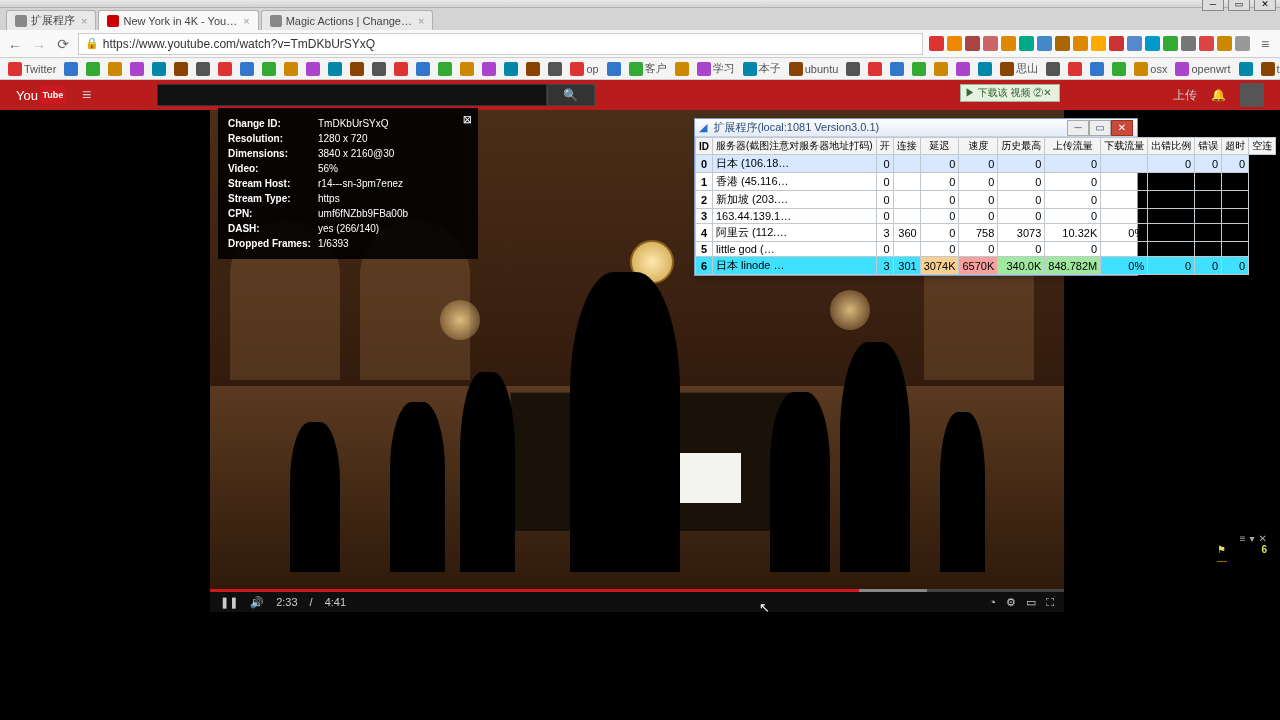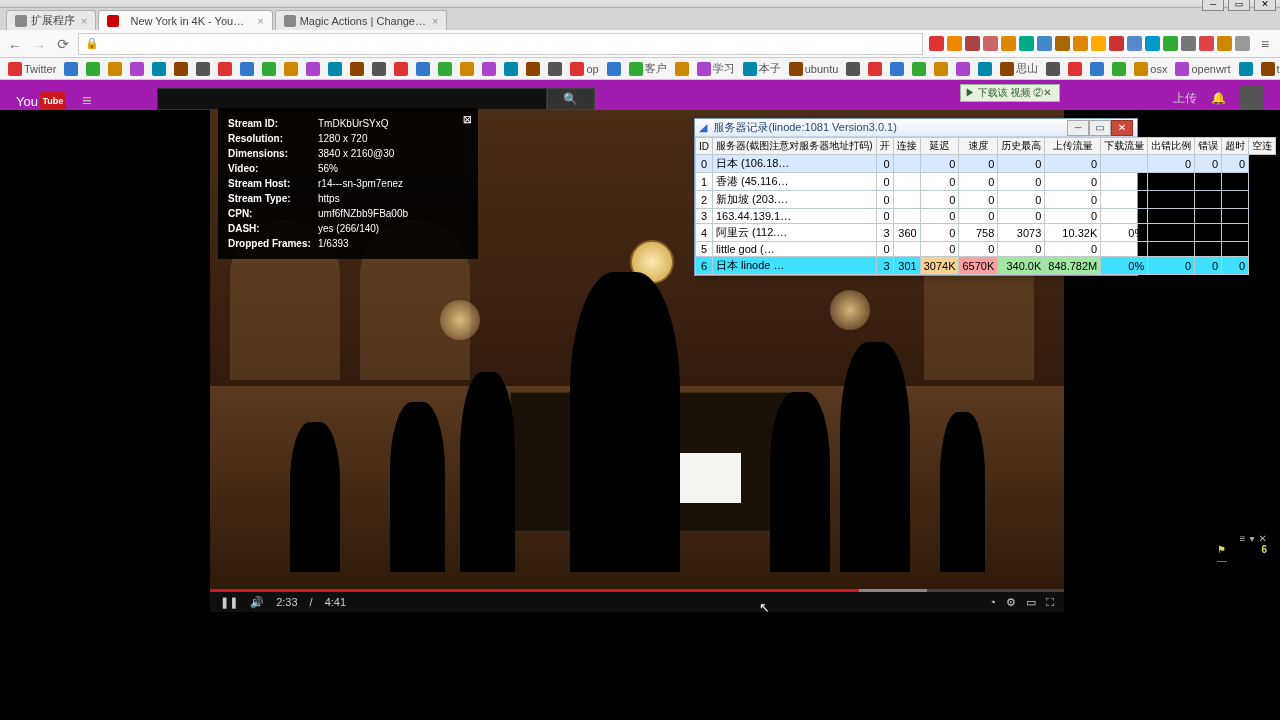--- a/index.html
+++ b/index.html
@@ -4,36 +4,36 @@
 <style>
 * { margin:0; padding:0; box-sizing:border-box; font-family:Arial,"Microsoft YaHei",sans-serif; }
 body { background:#000; width:1280px; height:720px; overflow:hidden; position:relative; }
 
 
 .chrome { background:#f2f2f2; }
 .titlebar { height:8px; background:linear-gradient(#e8e8e8,#d4d4d4); border-bottom:1px solid #b0b0b0; display:flex; justify-content:flex-end; align-items:center; padding:0 4px; gap:4px; }
 .winbtn { width:22px; height:14px; border:1px solid #888; background:#ddd; font-size:9px; text-align:center; line-height:12px; }
 .tabs { display:flex; background:#d4d4d4; height:22px; align-items:flex-end; padding-left:6px; }
 .tab { display:flex; align-items:center; height:20px; padding:0 8px; font-size:11px; background:#e8e8e8; border:1px solid #b0b0b0; border-bottom:none; border-radius:3px 3px 0 0; margin-right:2px; color:#444; }
-.tab.active { background:#f9f9f9;gap:7px; }
+.tab.active { background:#f9f9f9; }
 .tab .fav { width:12px; height:12px; margin-right:4px; background:#888; border-radius:2px; }
 .tab .fav.red { background:#c00; }
 .tab .x { margin-left:6px; color:#999; }
 .addr { display:flex; align-items:center; height:28px; background:#f9f9f9; border-bottom:1px solid #ccc; padding:0 6px; gap:6px; }
 .navbtn { width:18px; text-align:center; color:#666; font-size:14px; cursor:pointer; }
 .urlbox { flex:1; display:flex; align-items:center; height:22px; border:1px solid #ccc; background:#fff; padding:0 6px; font-size:12px; color:#333; }
 .lock { color:#6a6; margin-right:4px; font-size:11px; }
 .ext-icons { display:flex; gap:3px; }
 .ei { width:15px; height:15px; border-radius:2px; }
 .bookbar { display:flex; align-items:center; height:22px; background:#f4f4f4; border-bottom:1px solid #ccc; padding:0 6px; gap:4px; font-size:11px; color:#555; overflow:hidden; }
 .bm { display:flex; align-items:center; gap:2px; padding:0 2px; white-space:nowrap; }
 .bi { width:14px; height:14px; border-radius:2px; }
 
 
-.yt-top { height:30px; background:#a21caf; display:flex; align-items:flex-end; padding:0 16px; gap:16px; }
+.yt-top { height:30px; background:#b91c1c; display:flex; align-items:center; padding:0 16px; gap:16px; }
 .yt-logo { display:flex; align-items:center; gap:2px; }
 .yt-play { width:26px; height:18px; background:#cc181e; border-radius:3px; color:#fff; font-size:9px; font-weight:bold; display:flex; align-items:center; justify-content:center; }
 .yt-burger { color:#ccc; font-size:16px; }
 .yt-search { display:flex; margin-left:50px; }
 .yt-sinput { width:390px; height:22px; background:#111; border:1px solid #333; color:#eee; padding:0 6px; font-size:12px; }
 .yt-sbtn { width:48px; height:22px; background:#333; border:1px solid #444; color:#aaa; font-size:12px; }
 .yt-right { margin-left:auto; display:flex; align-items:center; gap:14px; color:#ccc; font-size:12px; }
 .avatar { width:24px; height:24px; background:#555; border-radius:2px; }
 .dl-bar { width:100px; height:18px; background:#e8f0e0; border:1px solid #9b9; font-size:10px; color:#363; display:flex; align-items:center; padding:0 4px; position:relative; }
 
@@ -73,21 +73,21 @@
 
 
 .netwin { position:absolute; left:694px; top:118px; width:444px; background:#fff; border:1px solid #7a9ac8; box-shadow:2px 2px 6px rgba(0,0,0,.3); font-size:11px; }
 .netwin .title { height:18px; background:linear-gradient(#fdfdfd,#e4ecf7); border-bottom:1px solid #c4d4e8; display:flex; align-items:center; padding:0 4px; color:#2a4a7a; }
 .netwin .title .winctl { margin-left:auto; display:flex; }
 .netwin .title .winctl span { width:22px; height:16px; border:1px solid #aaa; text-align:center; font-size:10px; line-height:14px; background:#eee; }
 .netwin .title .winctl .close { background:#c94a3b; color:#fff; border-color:#a03020; }
 .ntbl { width:100%; border-collapse:collapse; }
 .ntbl th,.ntbl td { border:1px solid #c0c8d0; padding:1px 3px; text-align:right; height:15px; white-space:nowrap; overflow:hidden; }
 .ntbl th { background:#f4f4f4; font-weight:normal; font-size:10px; text-align:center; }
-.ntbl td:first-child,.ntbl th:first-child { text-align:center; width:16px; }
+.ntbl td:first-child,.ntbl th:first-child { text-align:center; width:16px;font-weight:bold; }
 .ntbl td:nth-child(2) { text-align:left; width:72px; }
 .ntbl .sel td { background:#d8e8ff; }
 .ntbl .hl td { background:#40e0ff; }
 .cell-o { background:#f8d090!important; } .cell-r { background:#f8a0a0!important; } .cell-g { background:#a0e8a0!important; }
 
 
 .below { position:absolute; left:210px; top:605px; width:854px; color:#ccc; }
 .actrow { display:flex; gap:18px; padding:6px 4px; font-size:12px; }
 
 
@@ -110,20 +110,21 @@
       <div class="tab"><span class="fav"></span>扩展程序<span class="x">×</span></div>
       <div class="tab active"><span class="fav red"></span>New York in 4K - You…<span class="x">×</span></div>
       <div class="tab"><span class="fav"></span>Magic Actions | Change…<span class="x">×</span></div>
     </div>
   <div class="addr">
     <span class="navbtn">←</span>
     <span class="navbtn" style="color:#bbb">→</span>
     <span class="navbtn">⟳</span>
     <div class="urlbox">
       <span class="lock">🔒</span>
+      <span>https://www.youtube.com/watch?v=TmDKbUrSYxQ</span>
     </div>
     <div class="ext-icons" id="ext-icons">
         <span class="ei" style="background: rgb(221, 51, 51);"></span>
         <span class="ei" style="background: rgb(238, 136, 0);"></span>
         <span class="ei" style="background: rgb(170, 68, 68);"></span>
         <span class="ei" style="background: rgb(204, 102, 102);"></span>
         <span class="ei" style="background: rgb(221, 136, 0);"></span>
         <span class="ei" style="background: rgb(0, 170, 136);"></span>
         <span class="ei" style="background: rgb(68, 136, 204);"></span>
         <span class="ei" style="background: rgb(170, 102, 0);"></span>
@@ -347,21 +348,21 @@
       </div>
     </div>
 
   </div>
 </div>
 
 <div class="stats">
   <span class="x">⊠</span>
   <div id="stats-rows">
       <div class="srow">
-        <span class="k">Stream ID:</span>
+        <span class="k">Change ID:</span>
         <span>TmDKbUrSYxQ</span>
       </div>
       <div class="srow">
         <span class="k">Resolution:</span>
         <span>1280 x 720</span>
       </div>
       <div class="srow">
         <span class="k">Dimensions:</span>
         <span>3840 x 2160@30</span>
       </div>
@@ -428,21 +429,21 @@
         <span class="y">⚑</span>
         <span class="v y">6</span>
       </div>
     </div>
   <div style="color:#d80">—</div>
 </div>
 
 <div class="netwin">
   <div class="title">
     <span style="color:#2a6acc;margin-right:6px">◢</span>
-    <span>服务器记录(linode:1081 Version3.0.1)</span>
+    <span>扩展程序(local:1081 Version3.0.1)</span>
     <div class="winctl">
       <span>─</span>
       <span>▭</span>
       <span class="close">✕</span>
     </div>
   </div>
   <table class="ntbl">
     <thead>
         <tr id="nhdr">
           <th>ID</th>

